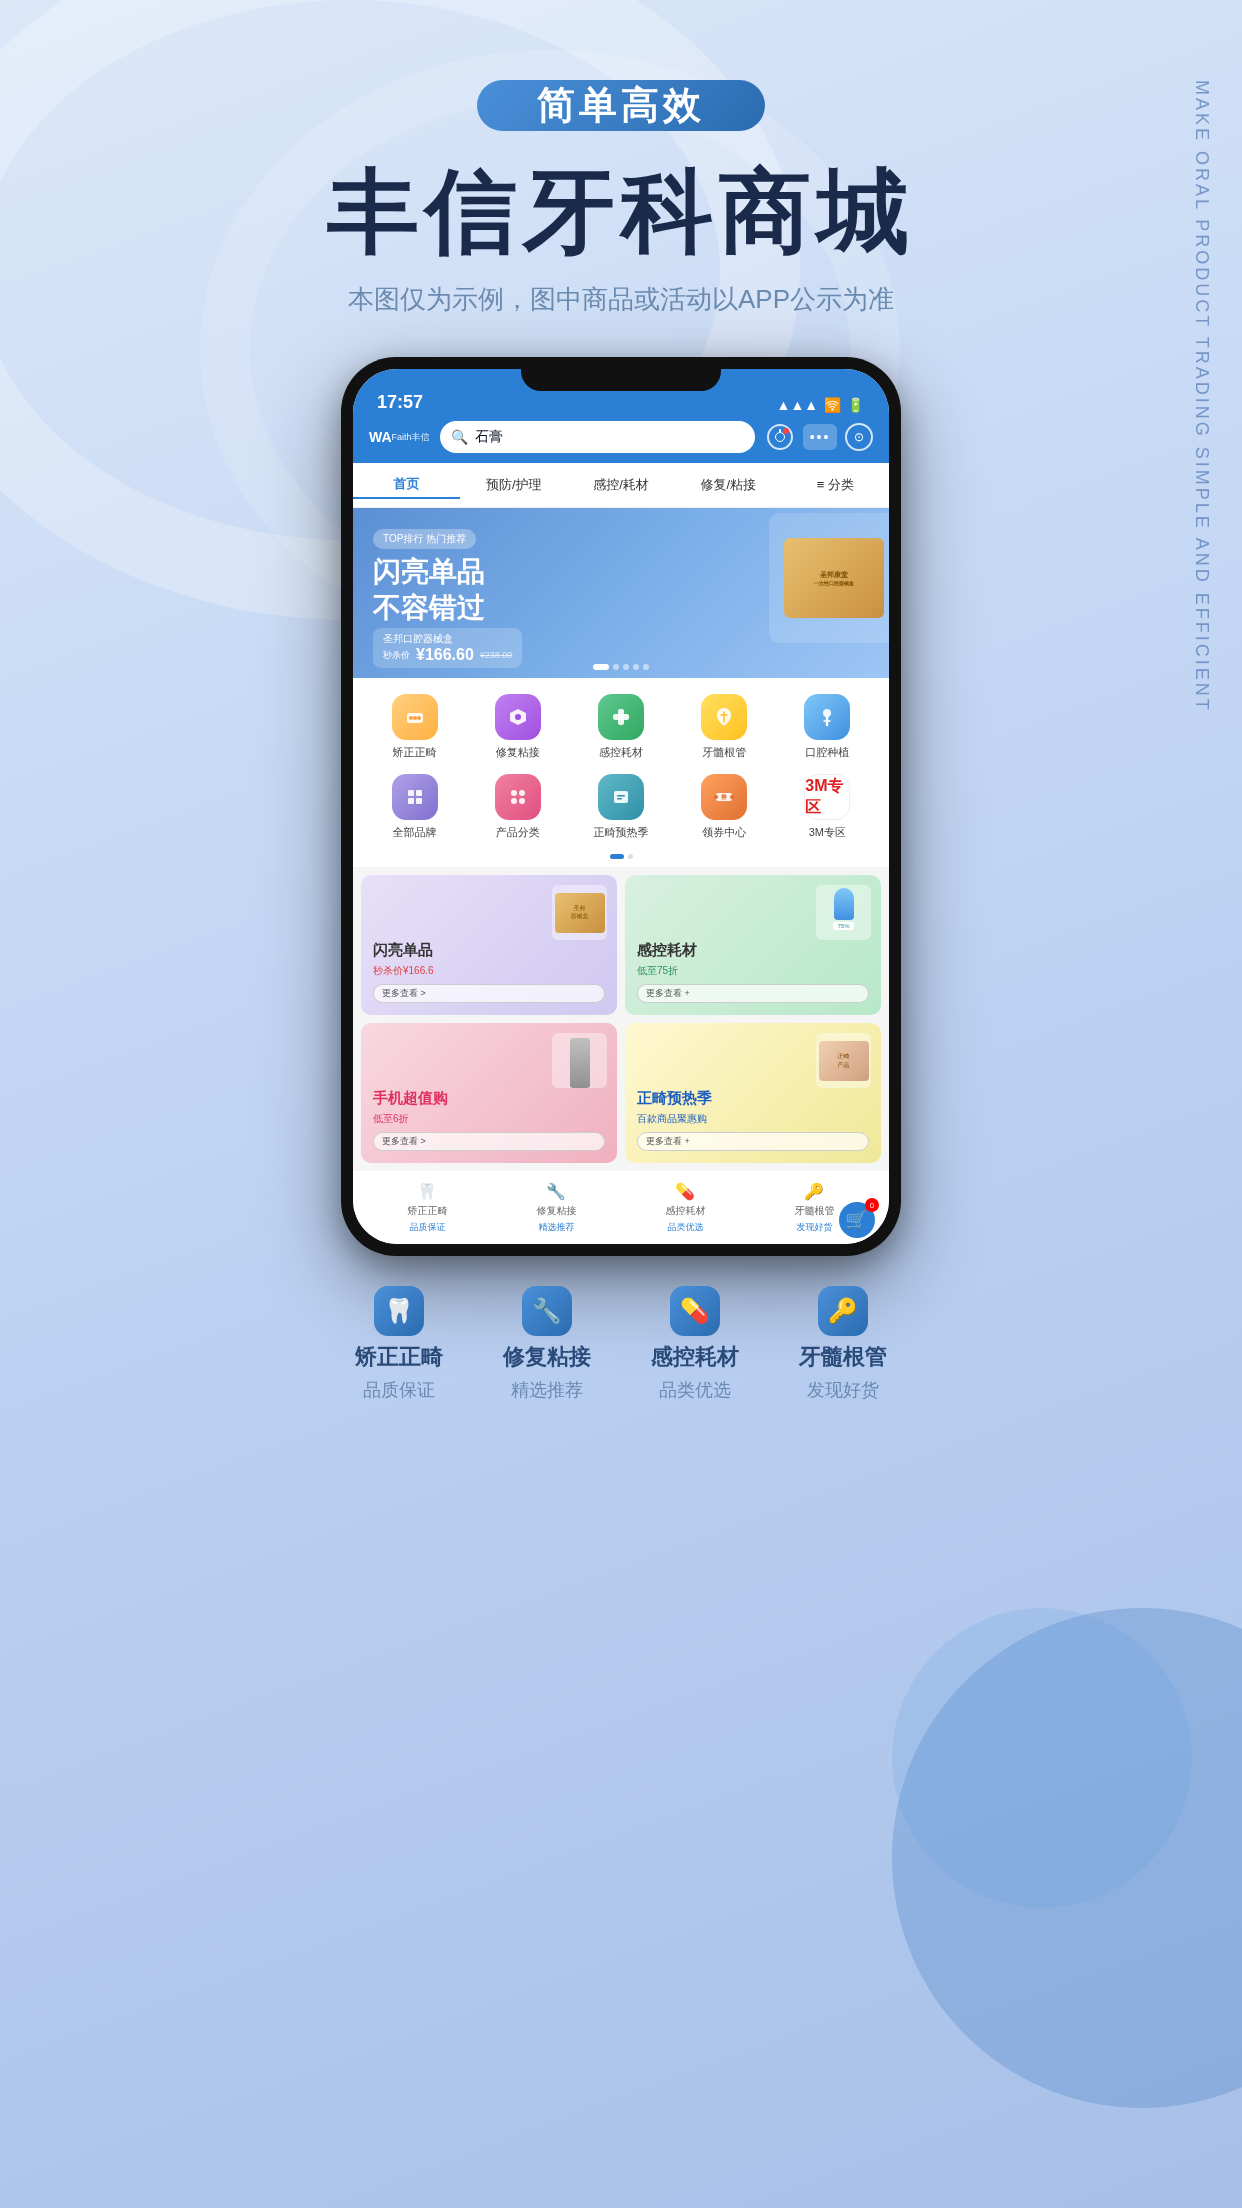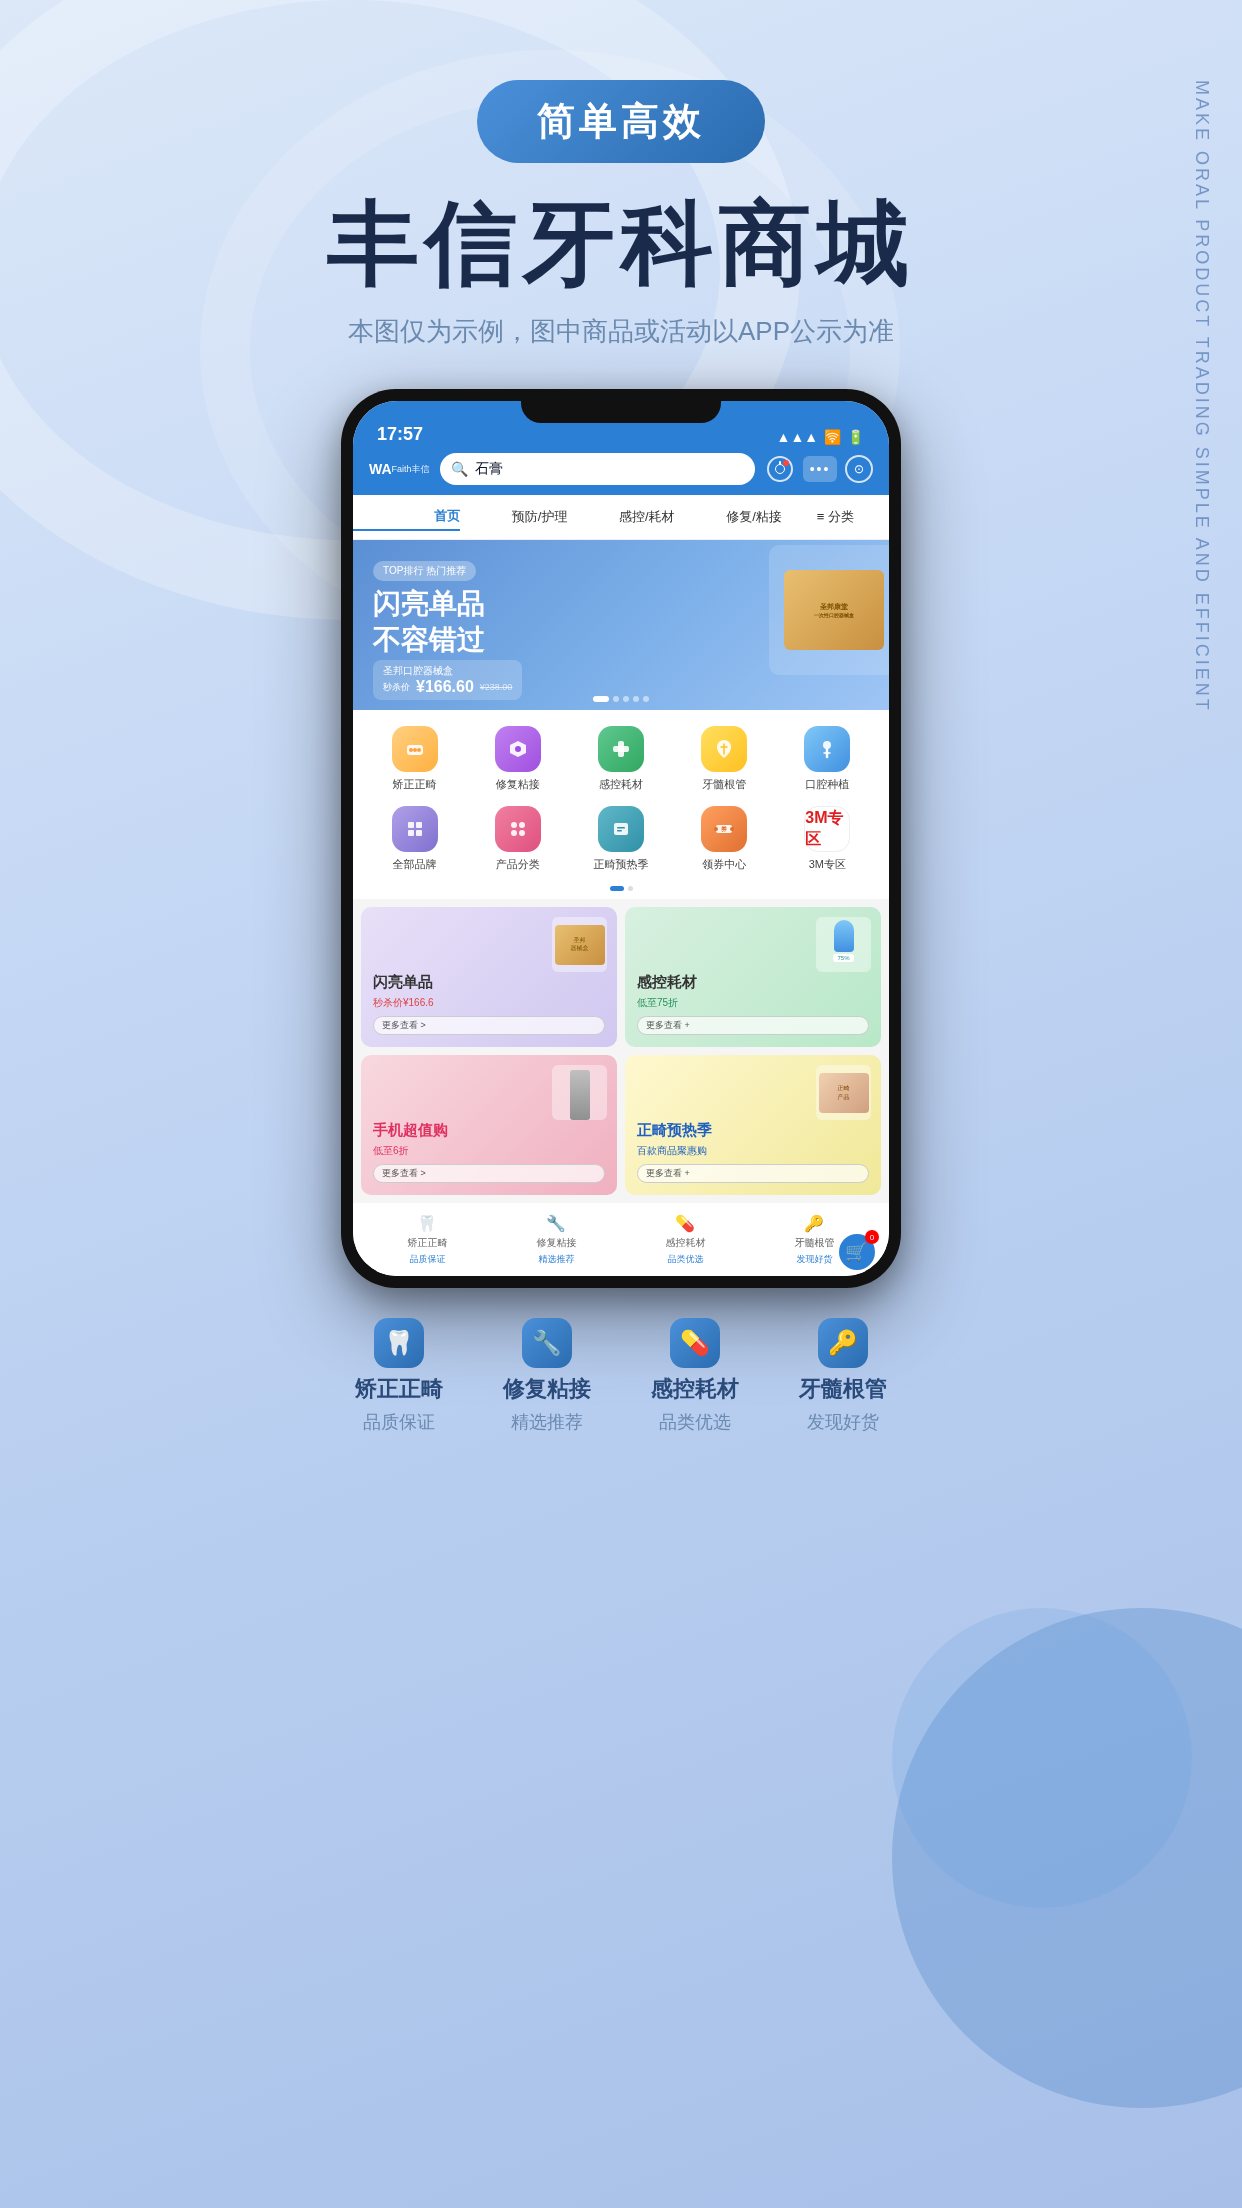--- a/index.html
+++ b/index.html
@@ -67,21 +67,21 @@
       padding-top: 80px;
       position: relative;
       z-index: 2;
     }
     .tag-badge {
       display: inline-block;
       background: linear-gradient(135deg, #4a90d9, #2b6cb0);
       color: white;
       font-size: 38px;
       font-weight: bold;
-      padding: 16px 60px;
+      padding: 0 60px;
       border-radius: 50px;
       margin-bottom: 30px;
       letter-spacing: 4px;
     }
     .main-title {
       font-size: 92px;
       font-weight: 900;
       color: #1a2a4a;
       letter-spacing: 6px;
       margin-bottom: 20px;
@@ -202,21 +202,21 @@
     
     .nav-bar {
       background: white;
       display: flex;
       align-items: center;
       padding: 8px 0;
       border-bottom: 1px solid #f0f0f0;
     }
     .nav-item {
       flex: 1;
-      text-align: right;
+      text-align: center;
       font-size: 13px;
       color: #333;
       padding: 4px 0;
     }
     .nav-item.active {
       color: #2b7fd4;
       font-weight: bold;
       border-bottom: 2px solid #2b7fd4;
     }
     .nav-classify {

